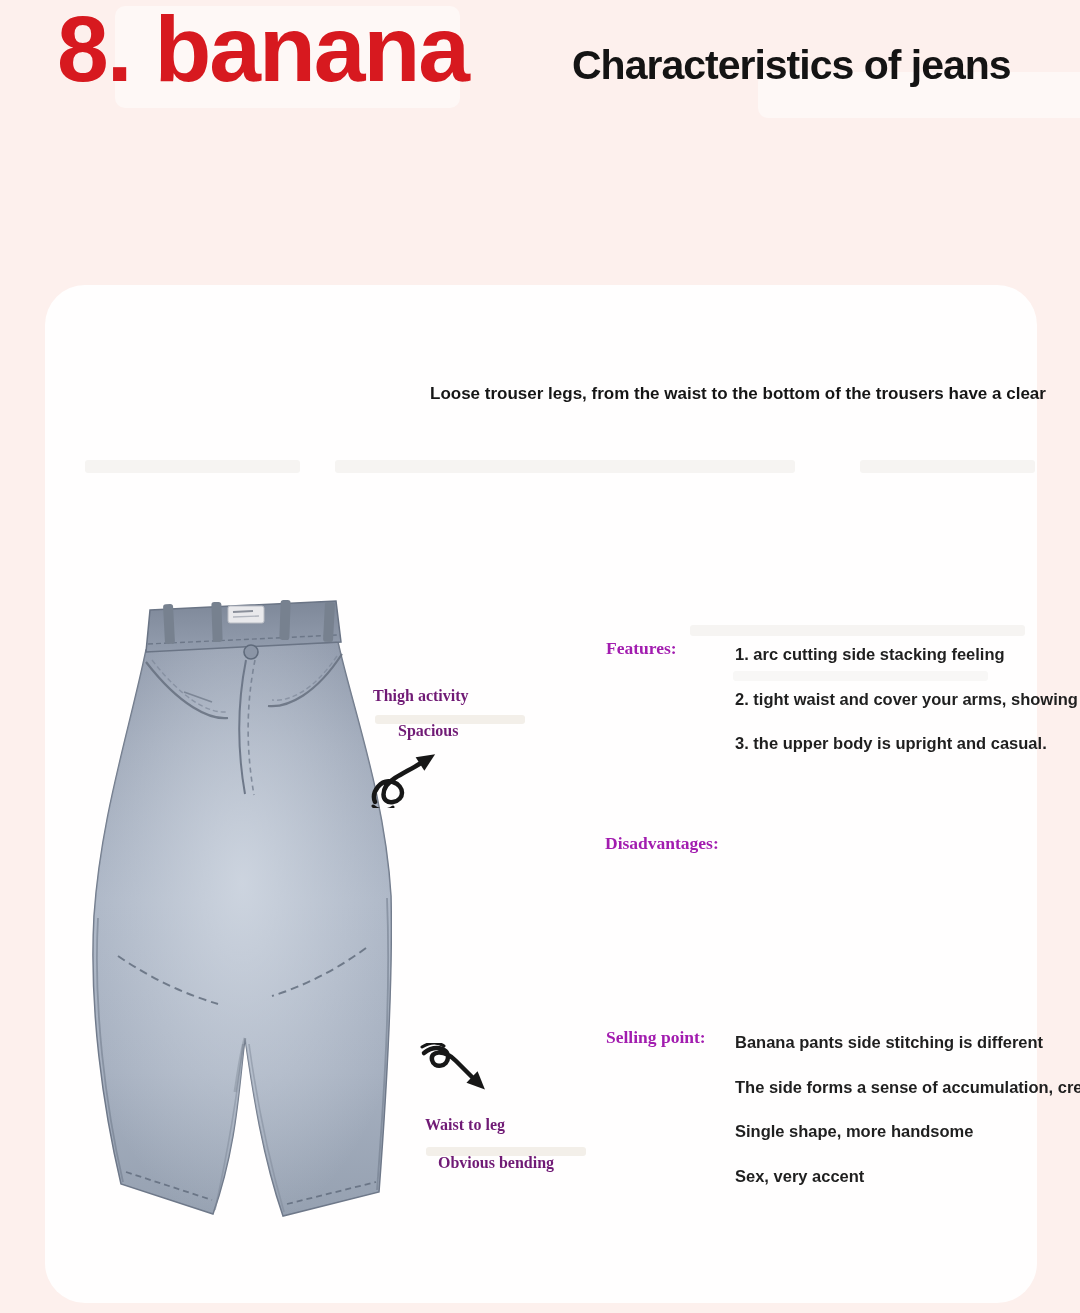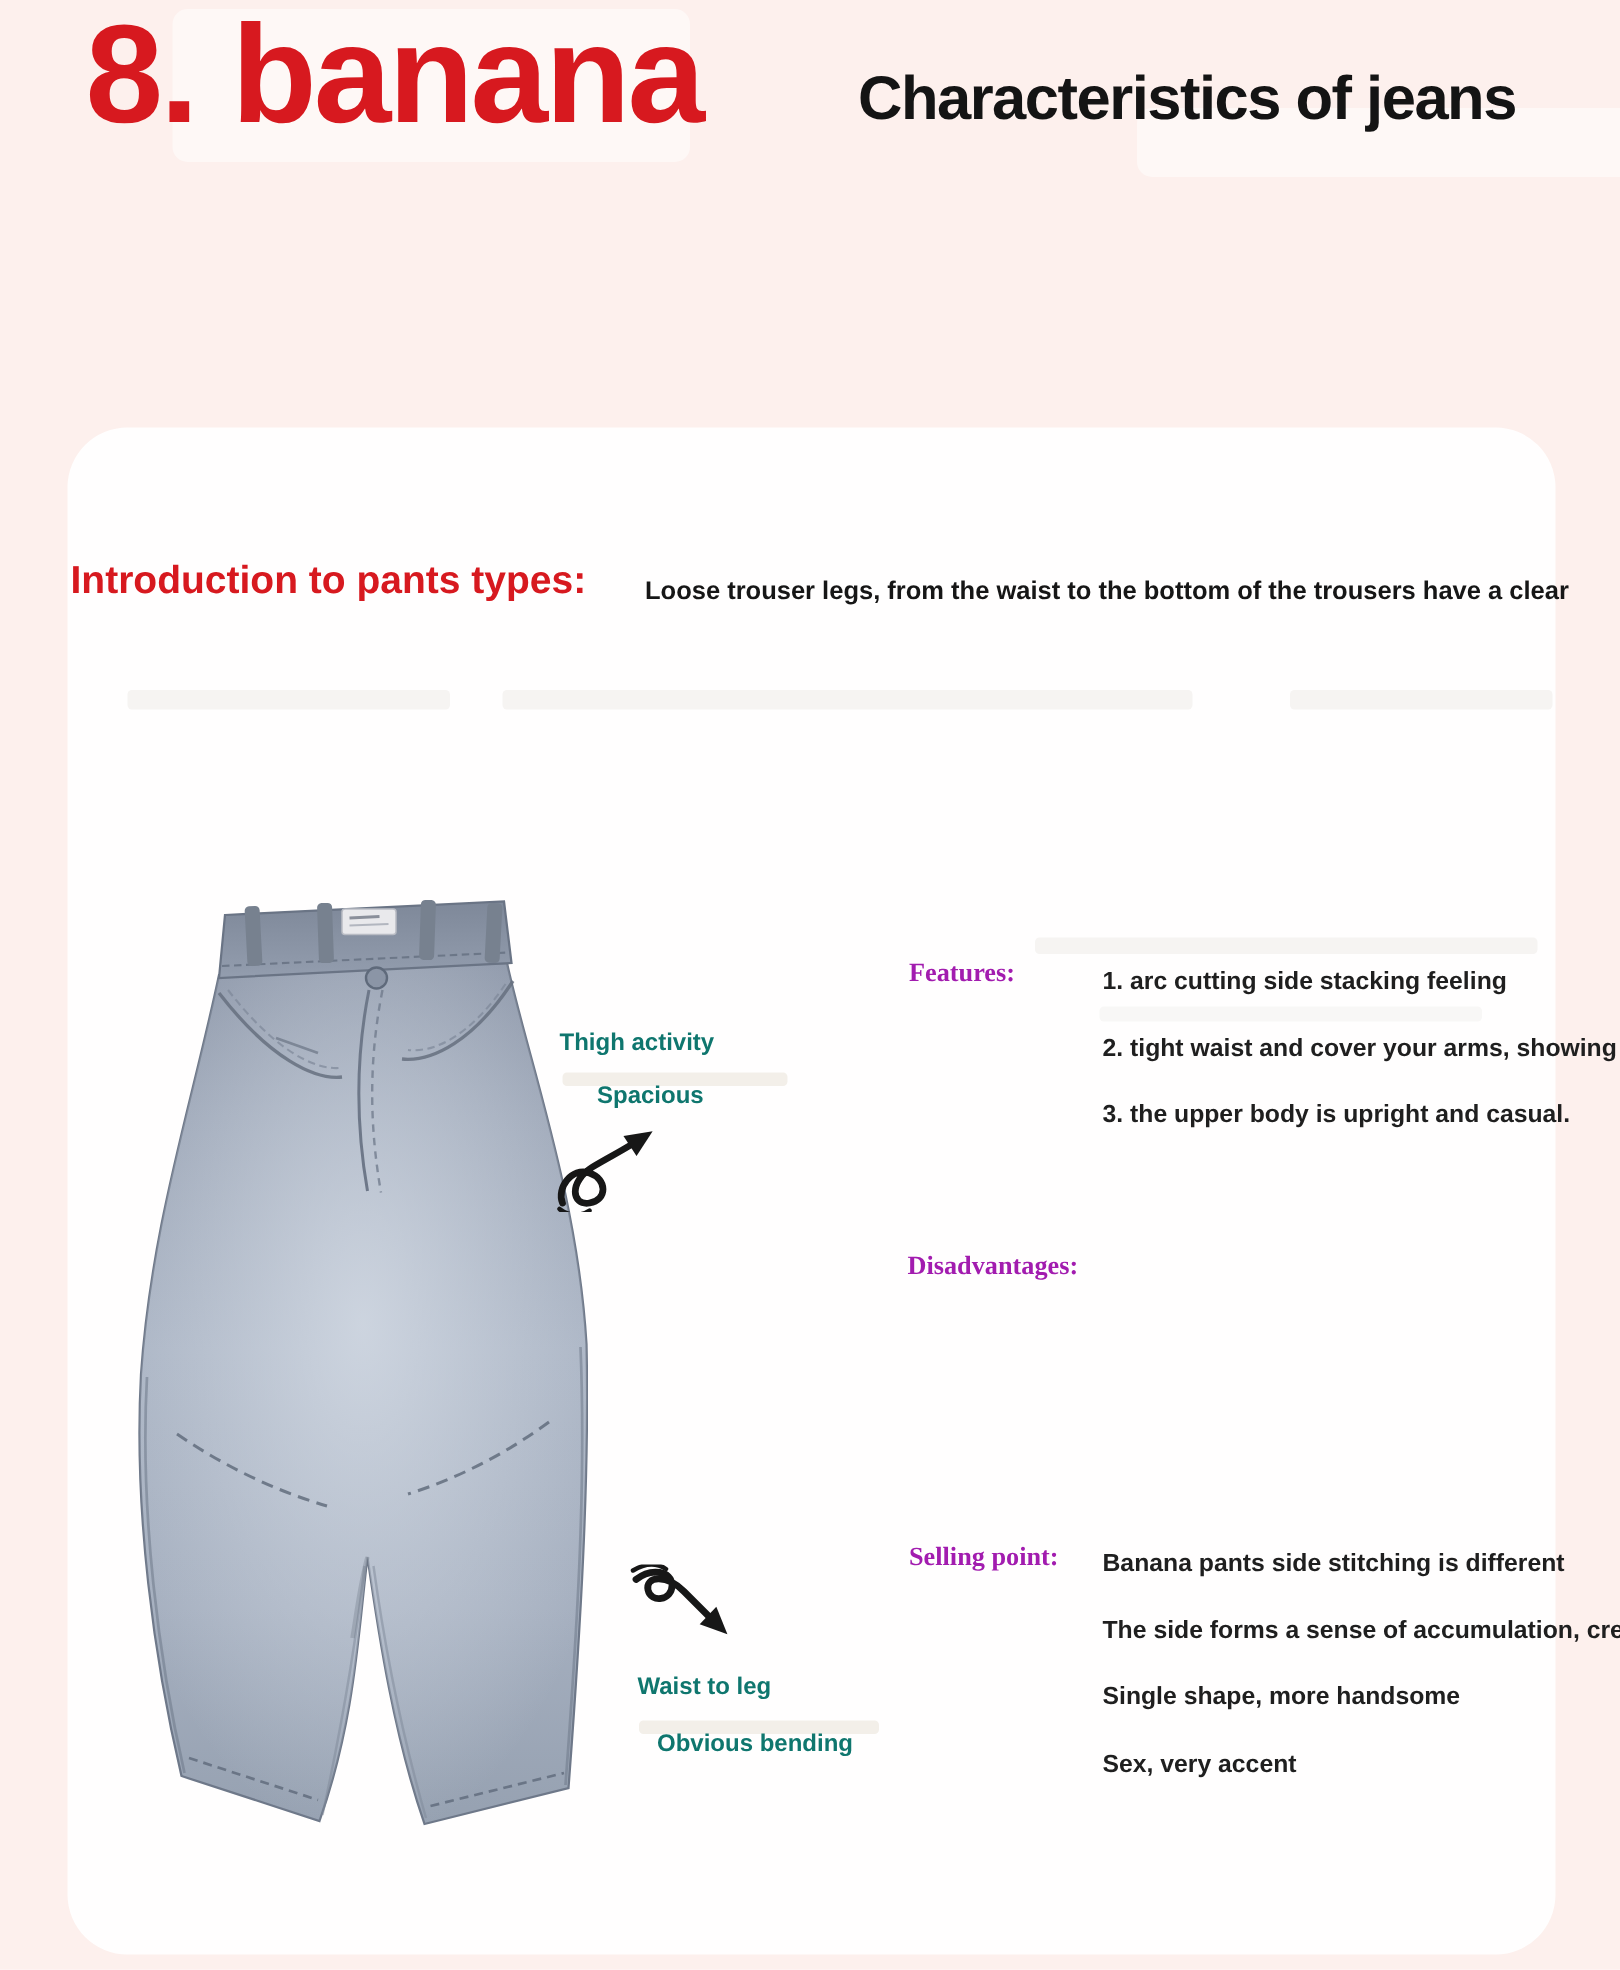--- a/index.html
+++ b/index.html
@@ -37,21 +37,21 @@
     font-size: 26px; font-weight: bold; color: #d7191f; white-space: nowrap;
   }
   .intro-line { position: absolute; font-size: 17px; font-weight: 600; color: #161616; white-space: nowrap; }
   .intro-line.l1 { left: 385px; top: 99px; }
   .intro-line.l2 { left: 392px; top: 159px; }
 
   .jeans-wrap { position: absolute; left: 43px; top: 303px; width: 304px; height: 634px; }
 
   .callout {
     position: absolute; font-size: 16px; font-weight: bold;
-    color: #0f766e; white-space: nowrap;
+    color: #701a75; white-space: nowrap; font-family: Liberation Serif, serif;
   }
   .co-thigh-1 { left: 328px; top: 402px; }
   .co-thigh-2 { left: 353px; top: 437px; }
   .co-waist-1 { left: 380px; top: 831px; }
   .co-waist-2 { left: 393px; top: 869px; text-align: right; }
 
   .doodle-arrow { position: absolute; }
   .arrow-up { left: 326px; top: 463px; }
   .arrow-down { left: 373px; top: 758px; }
 
@@ -84,21 +84,20 @@
 <div class="card">
 
   <div class="artifact" style="left:40px; top:175px; width:215px; height:13px;"></div>
   <div class="artifact" style="left:290px; top:175px; width:460px; height:13px;"></div>
   <div class="artifact" style="left:815px; top:175px; width:175px; height:13px;"></div>
   <div class="artifact" style="left:330px; top:430px; width:150px; height:9px; background:#f3efe9;"></div>
   <div class="artifact" style="left:381px; top:862px; width:160px; height:9px; background:#f3efe9;"></div>
   <div class="artifact" style="left:645px; top:340px; width:335px; height:11px;"></div>
   <div class="artifact" style="left:688px; top:386px; width:255px; height:10px; background:#f8f7f6;"></div>
 
-  <div class="intro-label">Introduction to pants types:</div>
   <div class="intro-line l1">Loose trouser legs, from the waist to the bottom of the trousers have a clear</div>
 
   <div class="jeans-wrap">
     <svg width="304" height="634" viewBox="0 0 304 634">
       <defs>
         <linearGradient id="denim" x1="0" y1="0" x2="0" y2="1">
           <stop offset="0" stop-color="#8b95a7"></stop>
           <stop offset="0.18" stop-color="#9aa4b5"></stop>
           <stop offset="0.45" stop-color="#a9b3c3"></stop>
           <stop offset="0.75" stop-color="#a5afbf"></stop>

